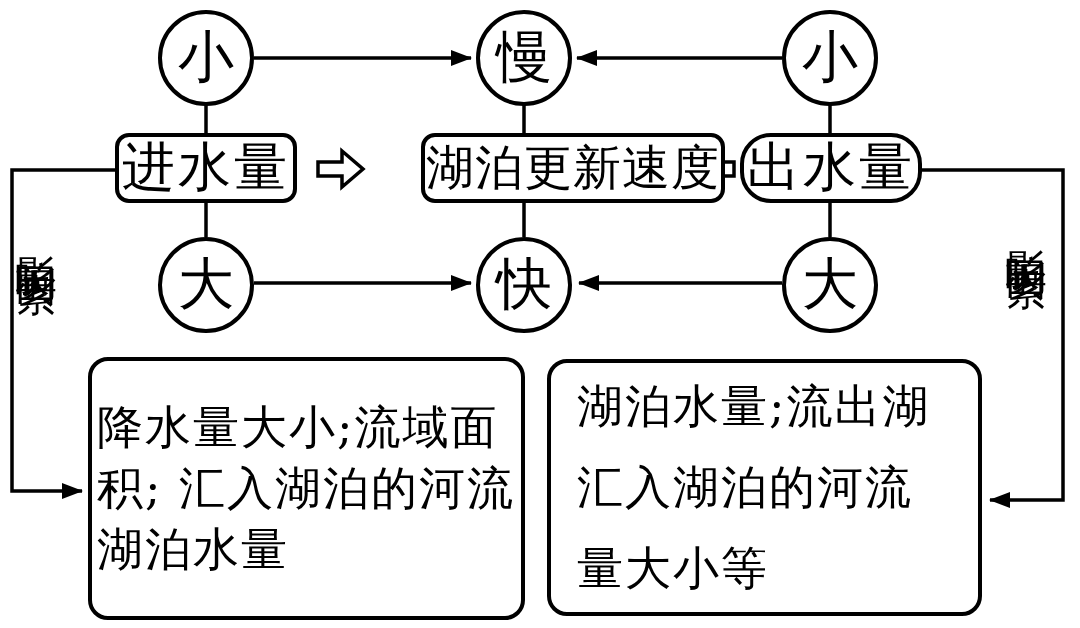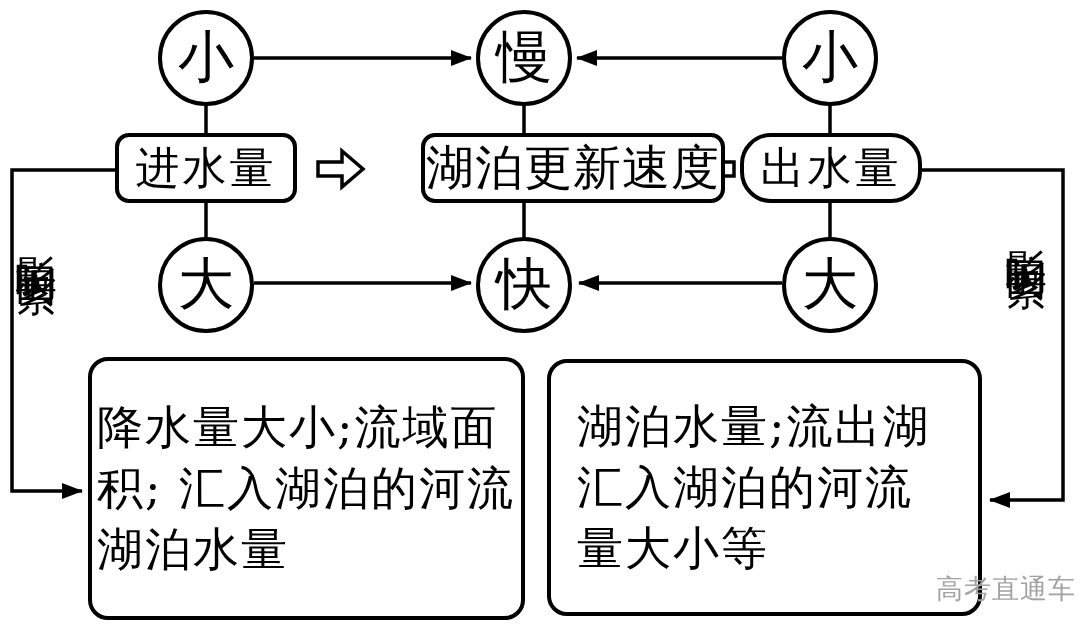--- a/index.html
+++ b/index.html
@@ -30,21 +30,21 @@
     z-index: 2;
   }
   .node-box {
     position: absolute;
     top: 133px; height: 70px;
     border: 4px solid #000;
     border-radius: 14px;
     background: #fff;
     box-sizing: border-box;
     display: flex; align-items: center; justify-content: center;
-    font-size: 44px;
+    font-size: 53px;
     letter-spacing: 3px;
     z-index: 2;
     white-space: nowrap;
   }
   .factor-box {
     position: absolute;
     border: 4px solid #000;
     border-radius: 20px;
     background: #fff;
     box-sizing: border-box;
@@ -124,21 +124,20 @@
 
   <div class="vlabel" style="left:14px; top:222px;">影响因素</div>
   <div class="vlabel" style="left:1004px; top:216px;">影响因素</div>
 
   <div class="factor-box" style="left:88px; top:357px; width:437px; height:263px; padding-left:5px;">
     <div class="fline">降水量大小;流域面</div>
     <div class="fline">积; 汇入湖泊的河流</div>
     <div class="fline">湖泊水量</div>
   </div>
 
-  <div class="factor-box" style="left:547px; top:359px; width:435px; height:257px; padding-left:26px;">
+  <div class="factor-box" style="left:547px; top:359px; width:435px; height:257px; padding-left:26px;gap:20px;">
     <div class="fline">湖泊水量;流出湖</div>
     <div class="fline">汇入湖泊的河流</div>
     <div class="fline">量大小等</div>
   </div>
 
-  <div class="watermark">高考直通车</div>
 
 </div>
 
 </body></html>

